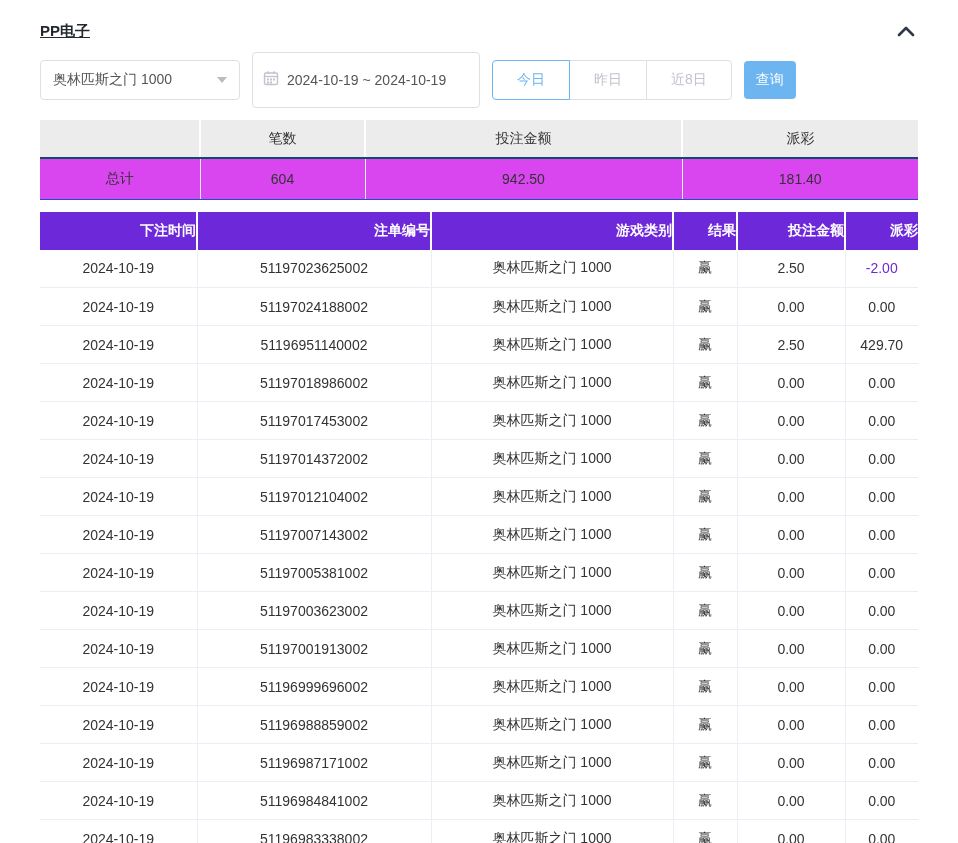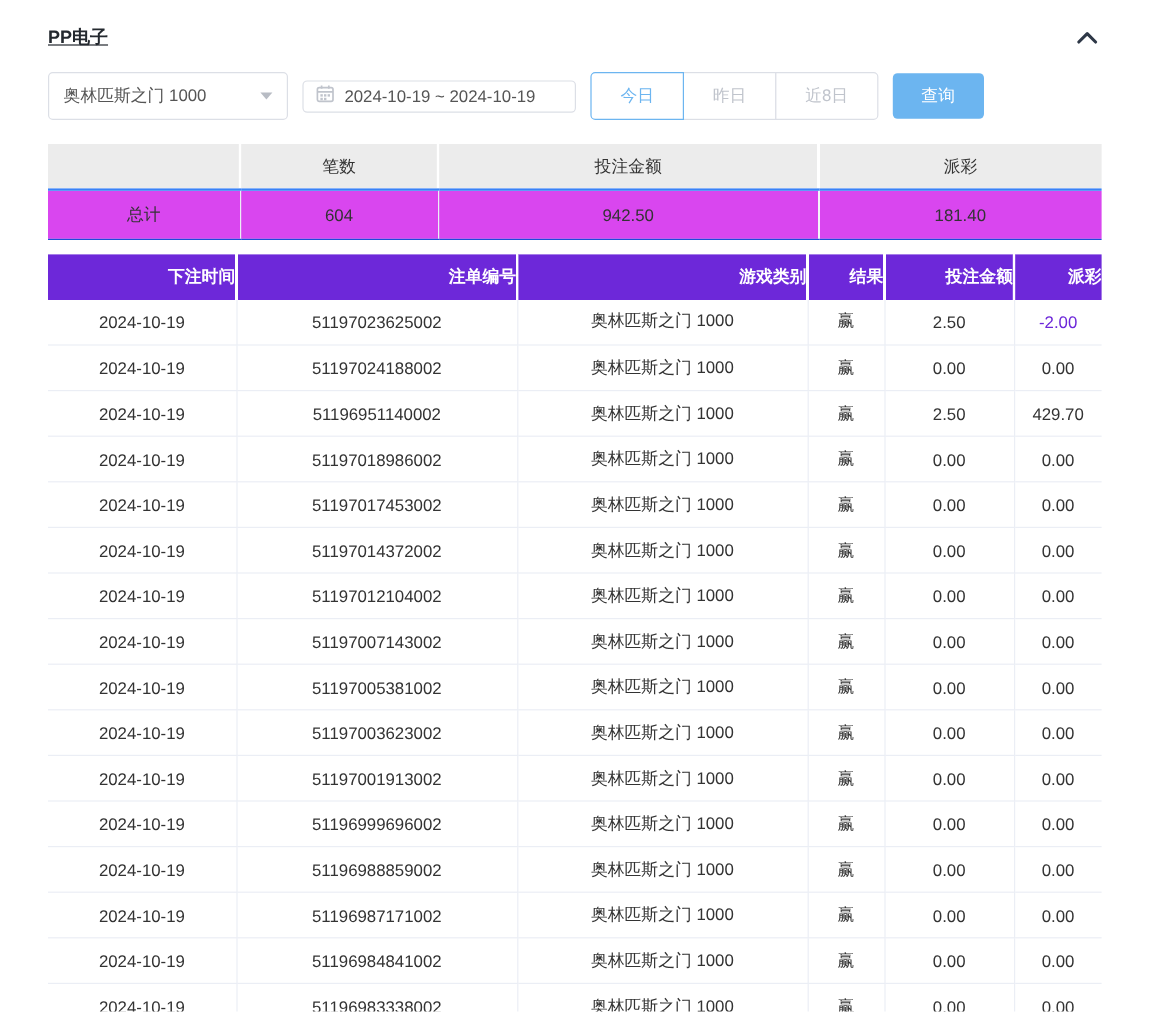--- a/index.html
+++ b/index.html
@@ -15,46 +15,46 @@
   
   .filter-row { display: flex; align-items: center; margin-top: 14px; height: 40px; }
   .select-box {
     width: 200px; height: 40px; border: 1px solid #dcdfe6; border-radius: 4px;
     display: flex; align-items: center; justify-content: space-between;
     padding: 0 12px; background: #fff; cursor: pointer;
   }
   .select-box .sel-text { font-size: 14px; color: #555; }
   .caret-down { width: 0; height: 0; border-left: 5px solid transparent; border-right: 5px solid transparent; border-top: 6px solid #b8bcc4; }
   .date-box {
-    margin-left: 12px; width: 228px; height: 27px; border: 1px solid #dcdfe6; border-radius: 4px;
+    margin-left: 12px; width: 228px; height: 56px; border: 1px solid #dcdfe6; border-radius: 4px;
     display: flex; align-items: center; padding: 0 10px; background: #fff; cursor: pointer;
   }
   .date-box .date-text { font-size: 14px; color: #555; margin-left: 8px; white-space: nowrap; }
   .btn-group { display: flex; margin-left: 12px; }
   .qbtn {
     height: 40px; padding: 0 24px; background: #fff; border: 1px solid #dcdfe6;
     font-size: 14px; color: #c0c4cc; cursor: pointer; margin-left: -1px; position: relative;
     font-family: inherit;
   }
   .qbtn:first-child { border-radius: 4px 0 0 4px; margin-left: 0; }
   .qbtn:last-child { border-radius: 0 4px 4px 0; text-align: right; }
   .qbtn.active { color: #6cb5f0; border-color: #6cb5f0; z-index: 2; }
   .search-btn {
-    margin-left: 12px; width: 76px; height: 38px; background: #6cb5f0; color: #fff;
+    margin-left: 12px; width: 52px; height: 38px; background: #6cb5f0; color: #fff;
     border: none; border-radius: 4px; font-size: 14px; cursor: pointer; font-family: inherit;
   }
 
   
   table { border-collapse: collapse; table-layout: fixed; width: 878px; }
   td, th { text-align: center; font-size: 14px; overflow: hidden; white-space: nowrap; }
 
   .summary-table { margin-top: 20px; }
   .summary-table th {
     background: #ececec; height: 38px; font-weight: normal; color: #333;
-    border-right: 2px solid #fff; border-bottom: 2px solid #3b82f6;
+    border-right: 2px solid #fff; border-bottom: 2px solid #0c4a6e;
   }
   .summary-table th:last-child { border-right: none; }
   .summary-table td { height: 41px; background: #d946ef; border-right: 1px solid #ebeef5; border-bottom: 1px solid #1d4ed8; }
   .summary-table td:last-child { border-right: none; }
 
   .records-table { margin-top: 12px; }
   .records-table th {
     background: #6d28d9; color: #fff; font-weight: bold; height: 38px;
     border-right: 2px solid #fff;
     text-align: right;

